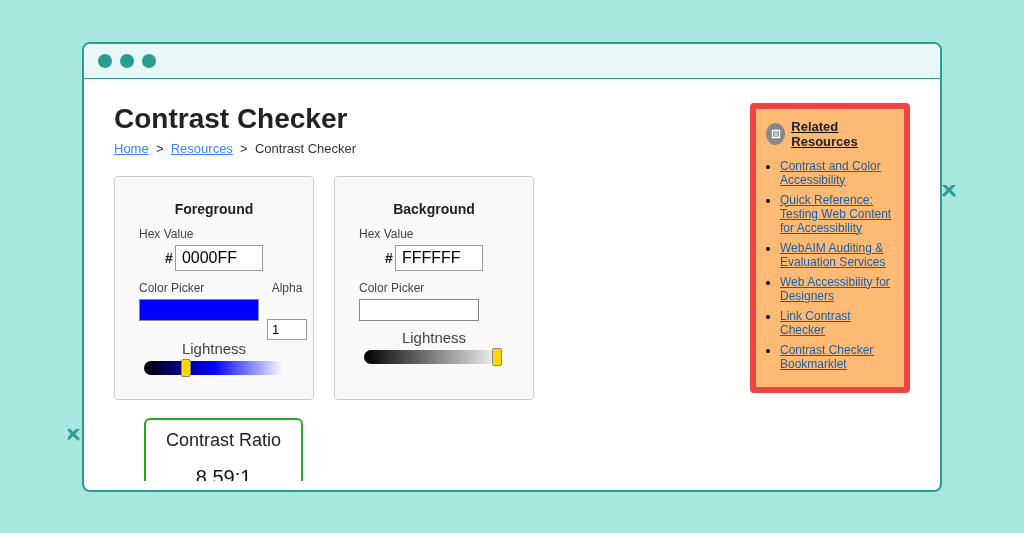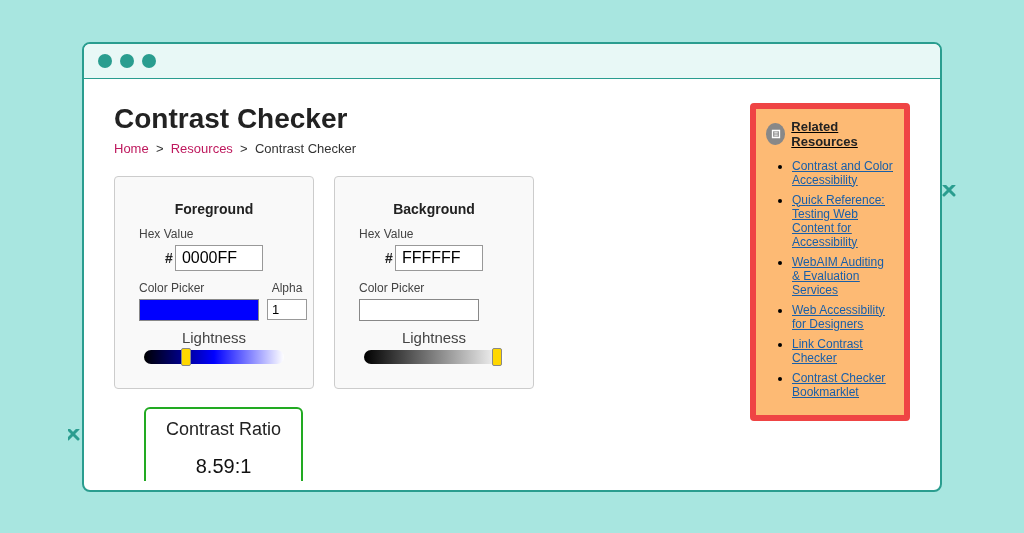--- a/index.html
+++ b/index.html
@@ -60,21 +60,22 @@
       margin-bottom: 6px;
     }
 
     .breadcrumb {
       font-size: 13px;
       color: #333;
       margin-bottom: 20px;
     }
 
     .breadcrumb a {
-      color: #be185d;
+      color: #3b82f6;
+      text-decoration: underline;
     }
 
     .checker-panels {
       display: flex;
       gap: 20px;
       margin-bottom: 18px;
     }
 
     .panel {
       border: 1px solid #ccc;
@@ -131,20 +132,21 @@
     .alpha-row {
       display: flex;
       align-items: flex-start;
       gap: 8px;
     }
 
     .alpha-col {
       display: flex;
       flex-direction: column;
       align-items: center;
+      gap: 20px;
     }
 
     .alpha-label {
       font-size: 12px;
       color: #444;
       margin-bottom: 4px;
     }
 
     .alpha-input {
       width: 40px;
@@ -280,21 +282,20 @@
     }
 
     .related-list {
       list-style: disc;
       padding-left: 14px;
       font-size: 12px;
     }
 
     .related-list li {
       margin-bottom: 6px;
-      margin-left: 12px;
     }
 
     .related-list a {
       color: #1a5fa8;
       text-decoration: underline;
     }
 
     
     .deco-x {
       position: absolute;

